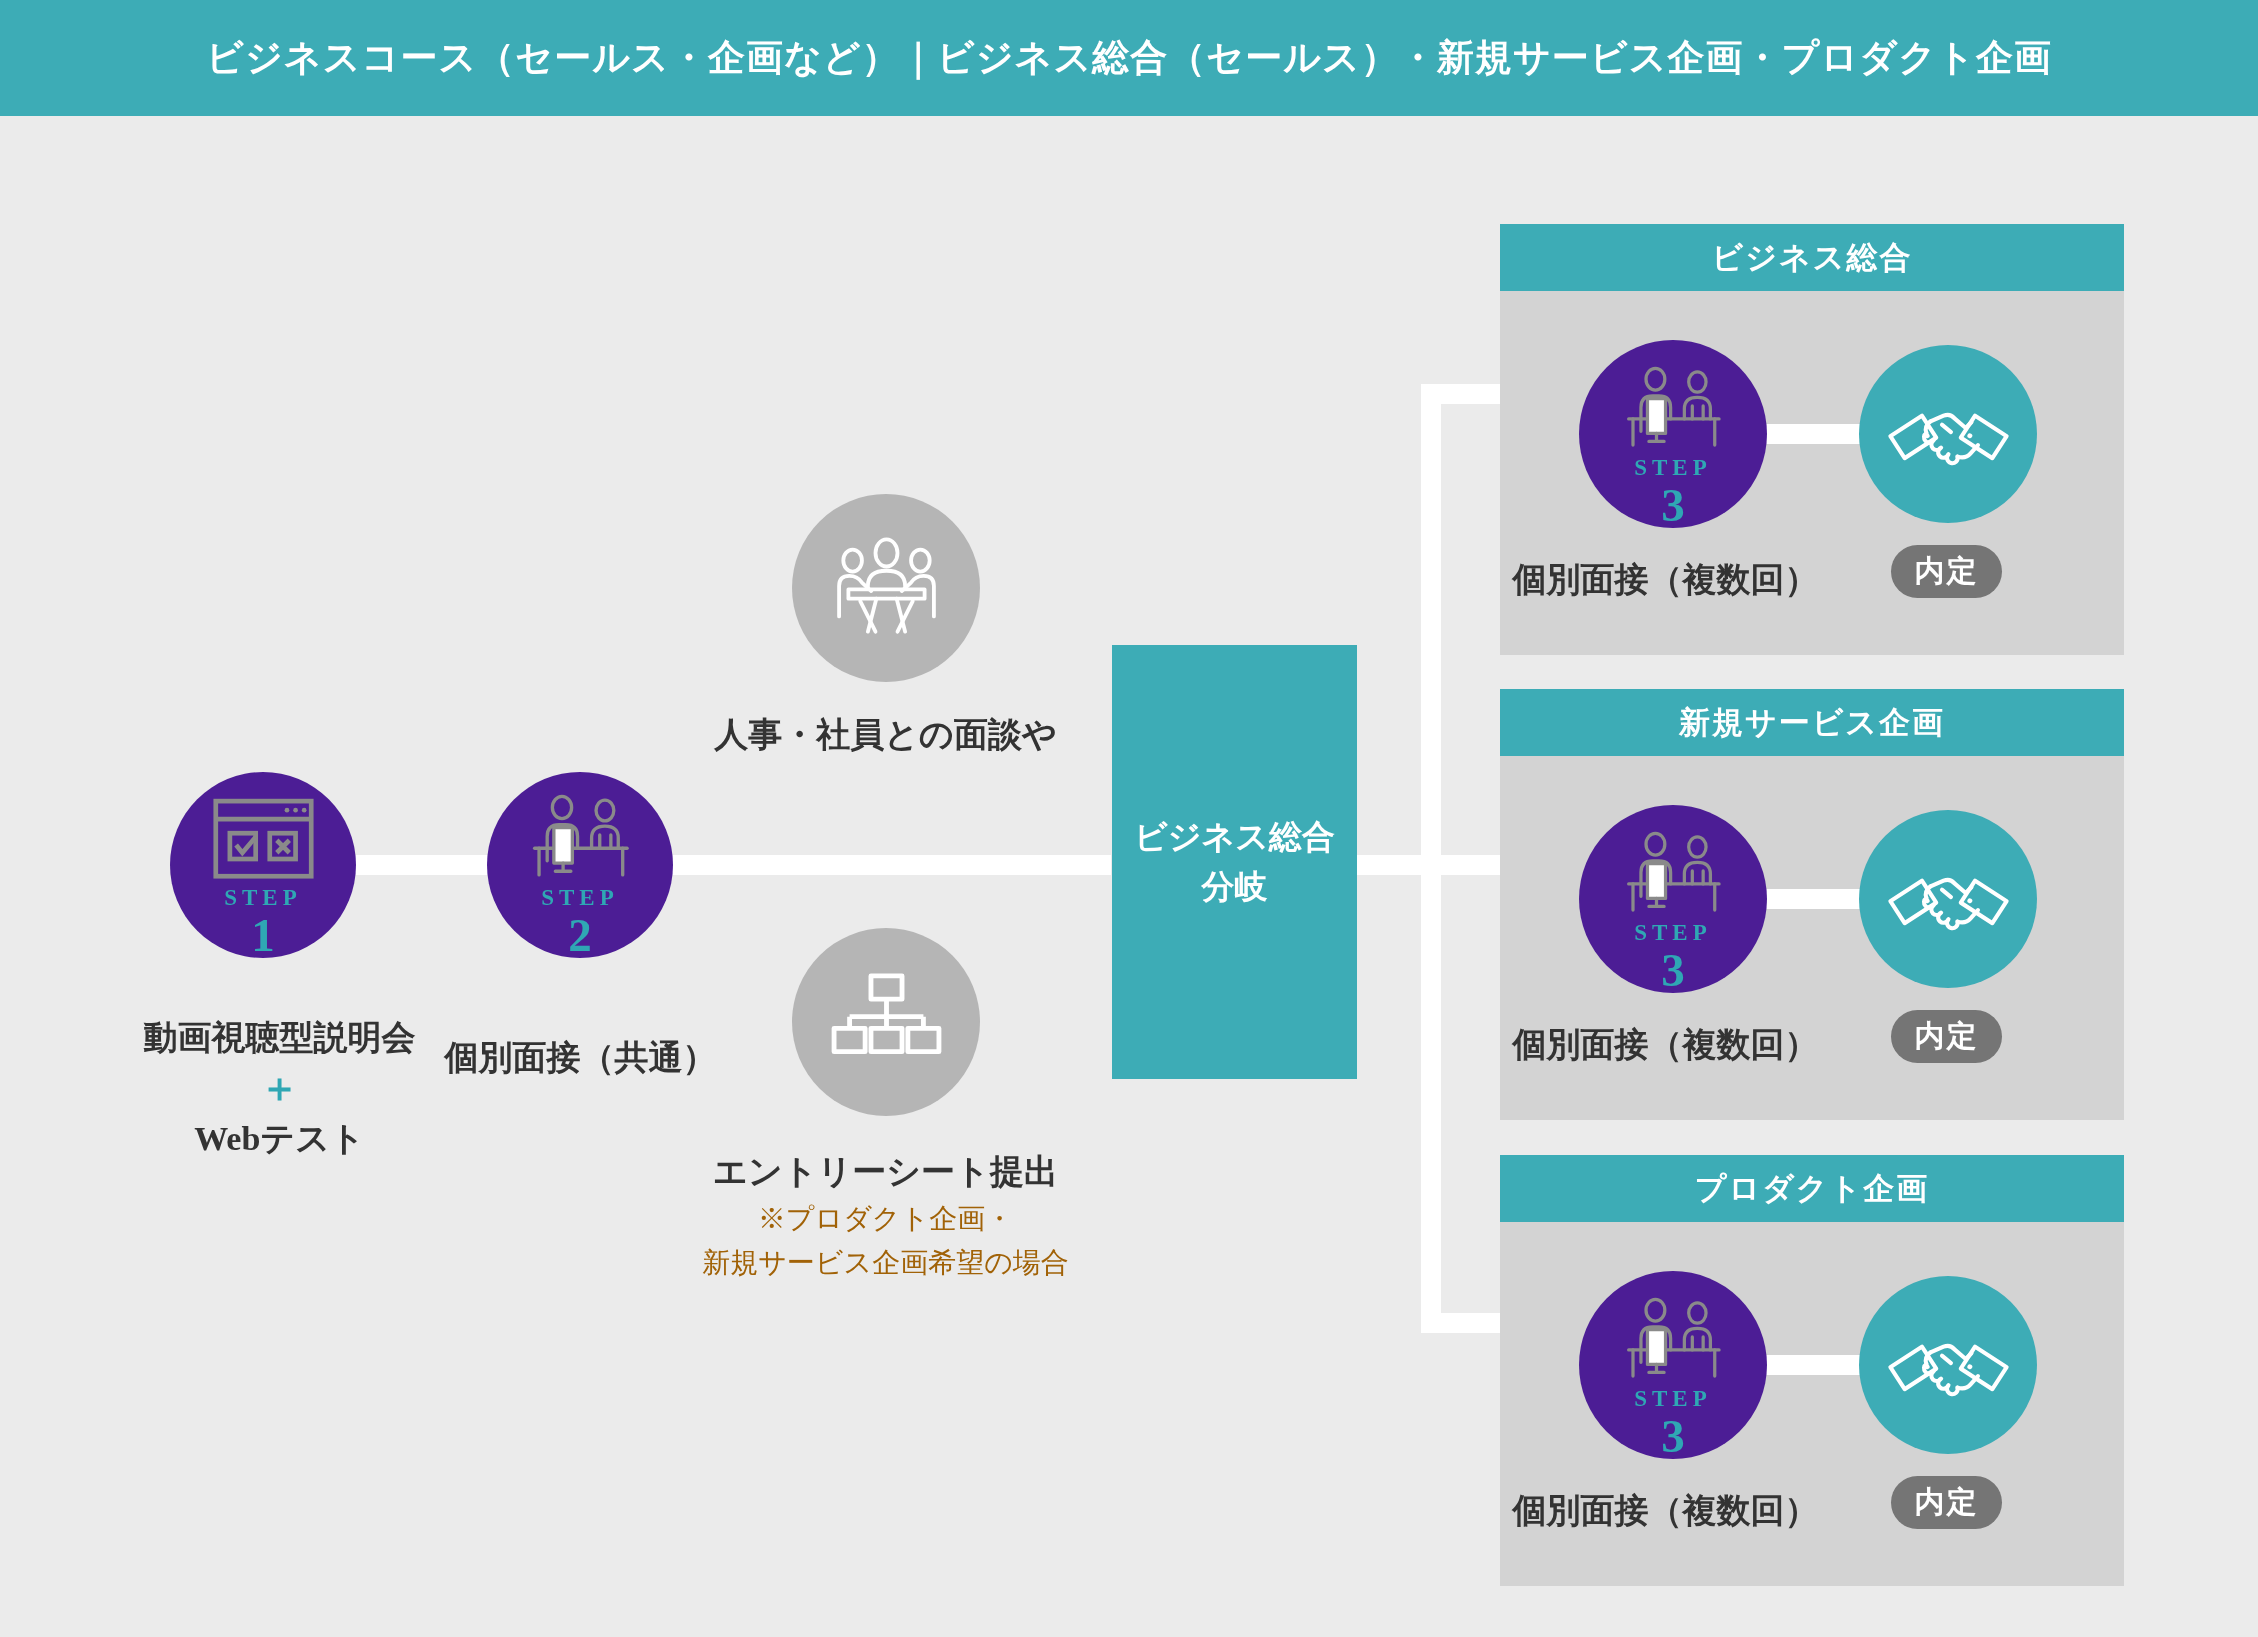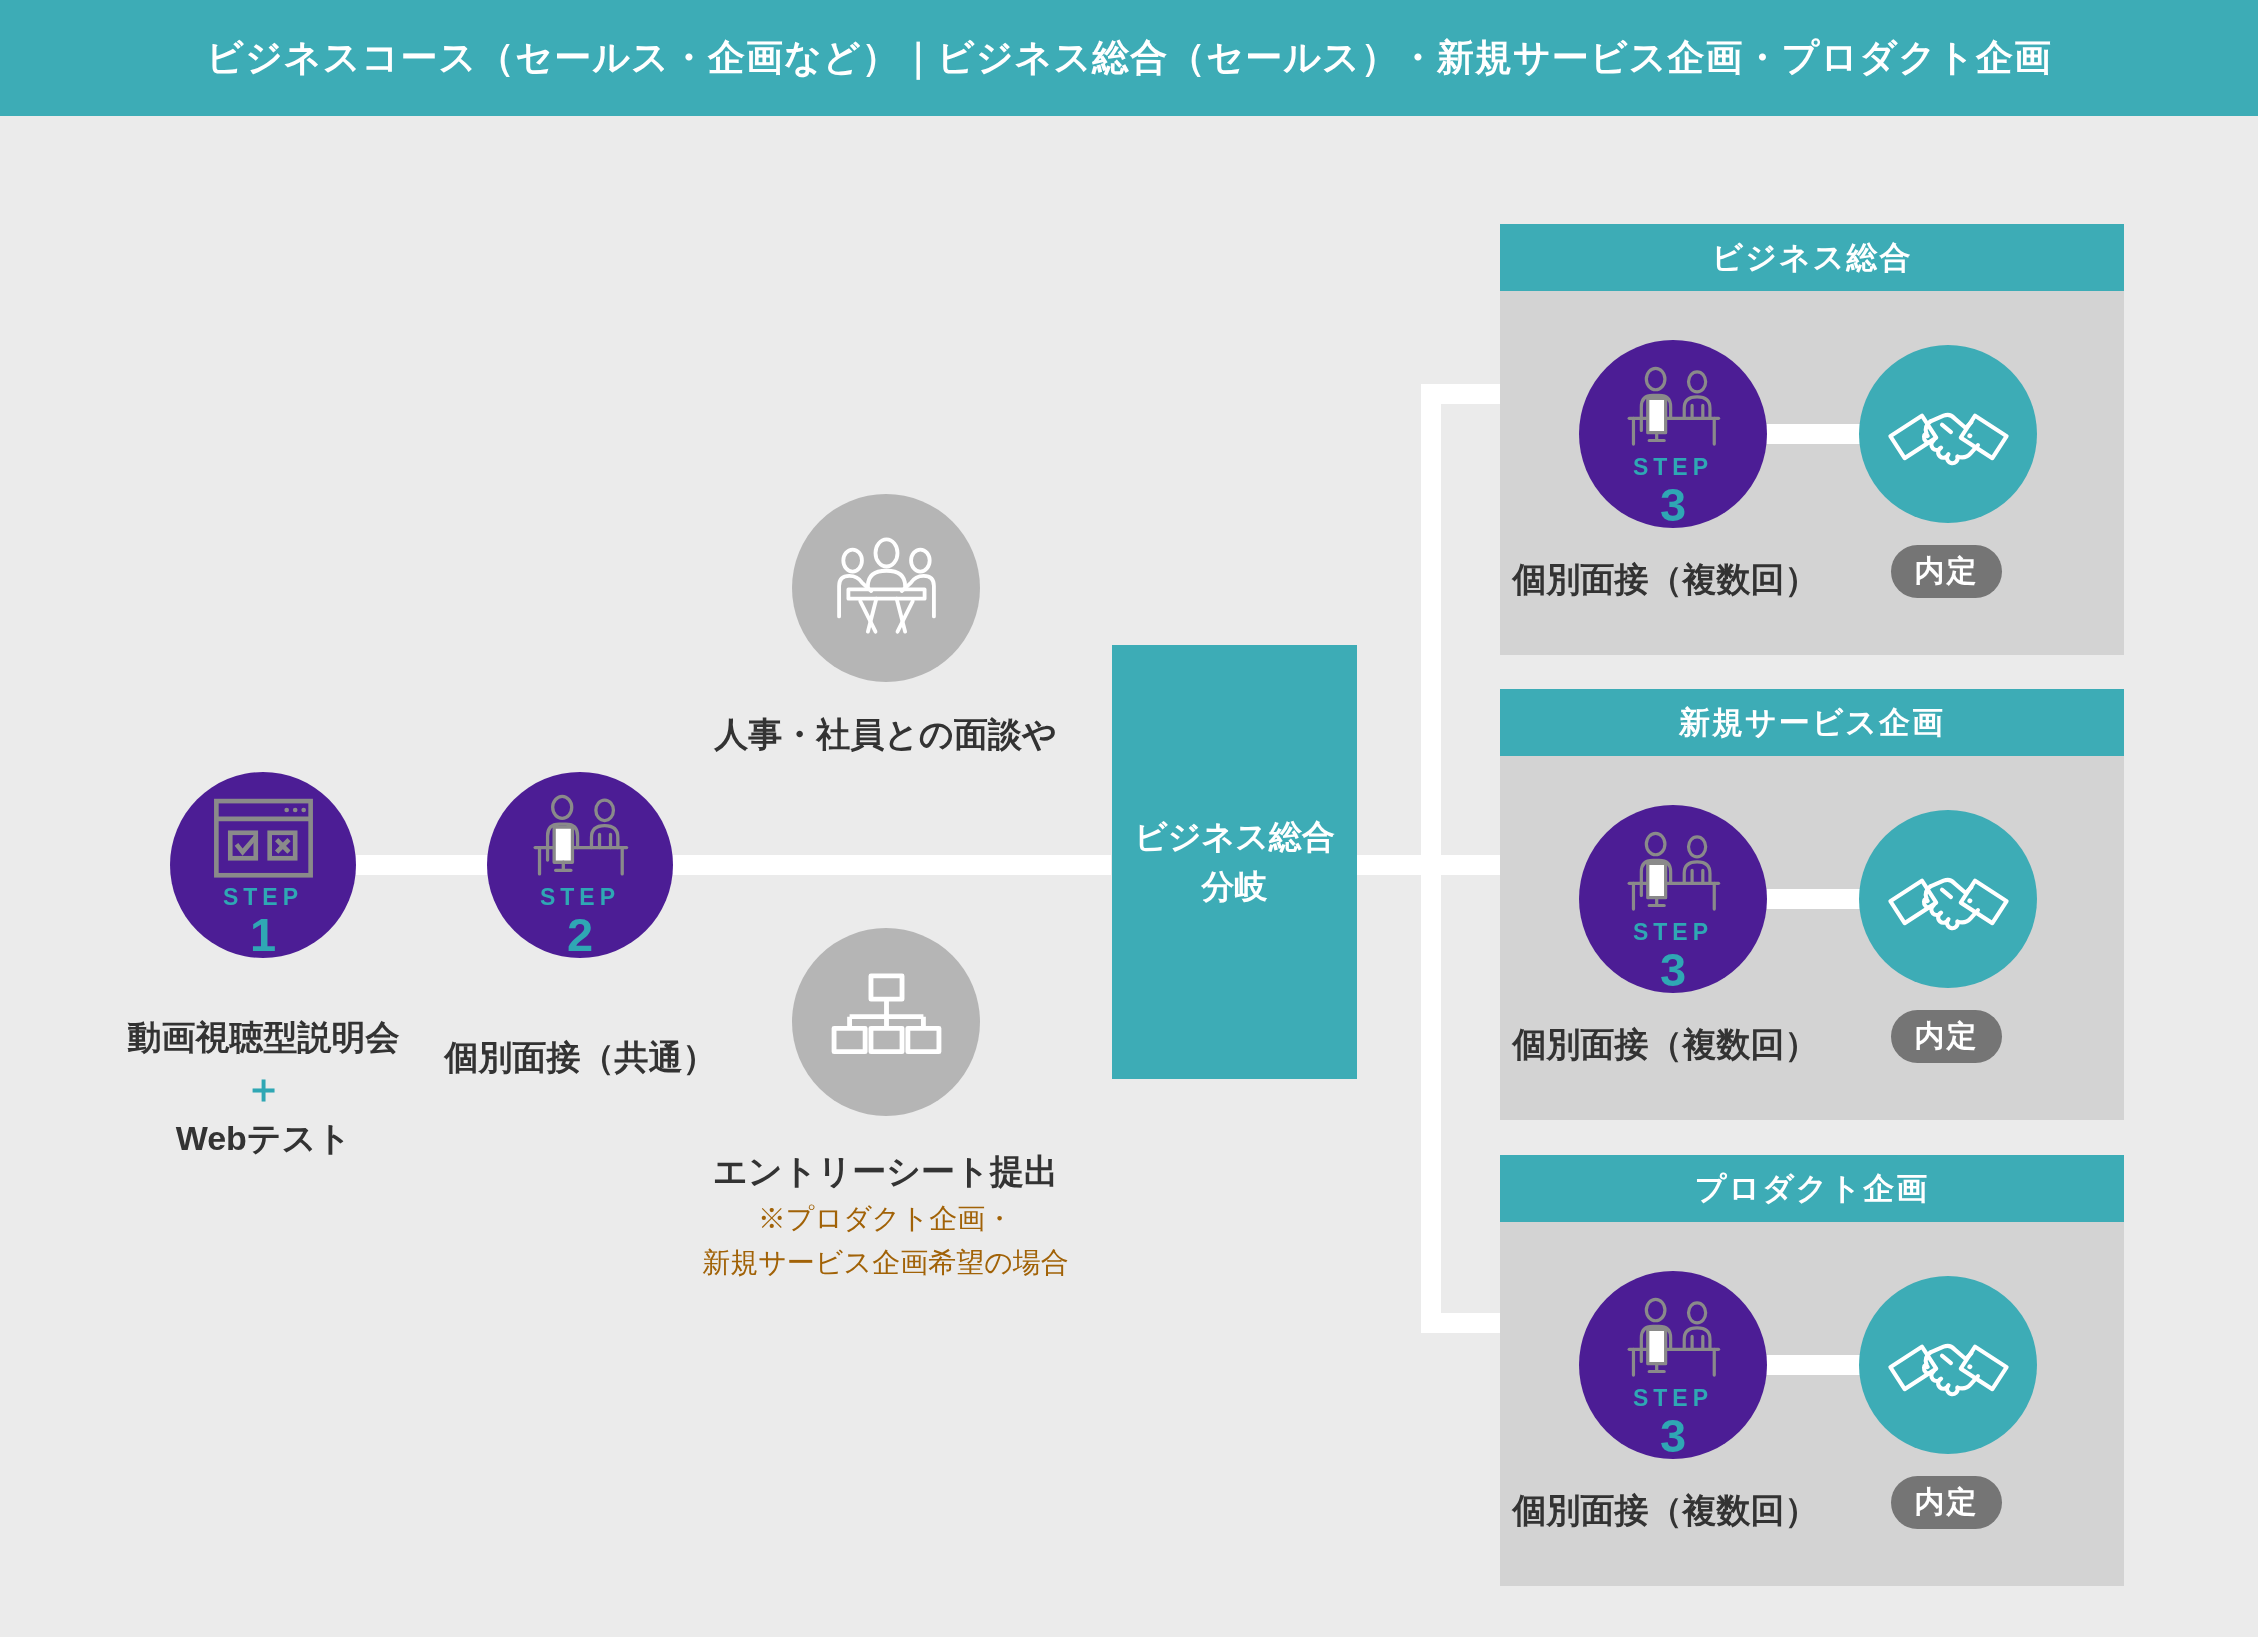--- a/index.html
+++ b/index.html
@@ -1,18 +1,18 @@
 <!DOCTYPE html>
 <html><head>
 <meta charset="utf-8">
 <style>
   html,body{margin:0;padding:0;background:#EBEBEB;}
   .stage{
     position:relative;width:2258px;height:1638px;background:#EBEBEB;
-    font-family:Liberation Sans, sans-serif;overflow:hidden;
+    font-family:Liberation Serif, serif;overflow:hidden;
   }
   
   .banner{
     position:absolute;left:0;top:0;width:2258px;height:116px;background:#3DACB6;
     display:flex;align-items:center;justify-content:center;
   }
   .banner-title{color:#FFFFFF;font-size:37px;font-weight:bold;letter-spacing:1px;}
   
   .wline{position:absolute;background:#FFFFFF;}
   
@@ -127,21 +127,21 @@
         <rect x="82" y="58" width="32" height="24"></rect>
       </g>
     </svg>
   </div>
 
   <div class="branch-box">
     <div>ビジネス総合</div>
     <div>分岐</div>
   </div>
 
-  <div class="cap" style="left:26px;top:1012px;width:475px;">
+  <div class="cap" style="left:42px;top:1012px;width:475px;">
     <div>動画視聴型説明会</div>
     <div class="plus">＋</div>
     <div>Webテスト</div>
   </div>
 
   <div class="cap" style="left:343px;top:1032px;width:475px;">
     <div>個別面接（共通）</div>
   </div>
 
   <div class="cap" style="left:648px;top:709px;width:475px;">

